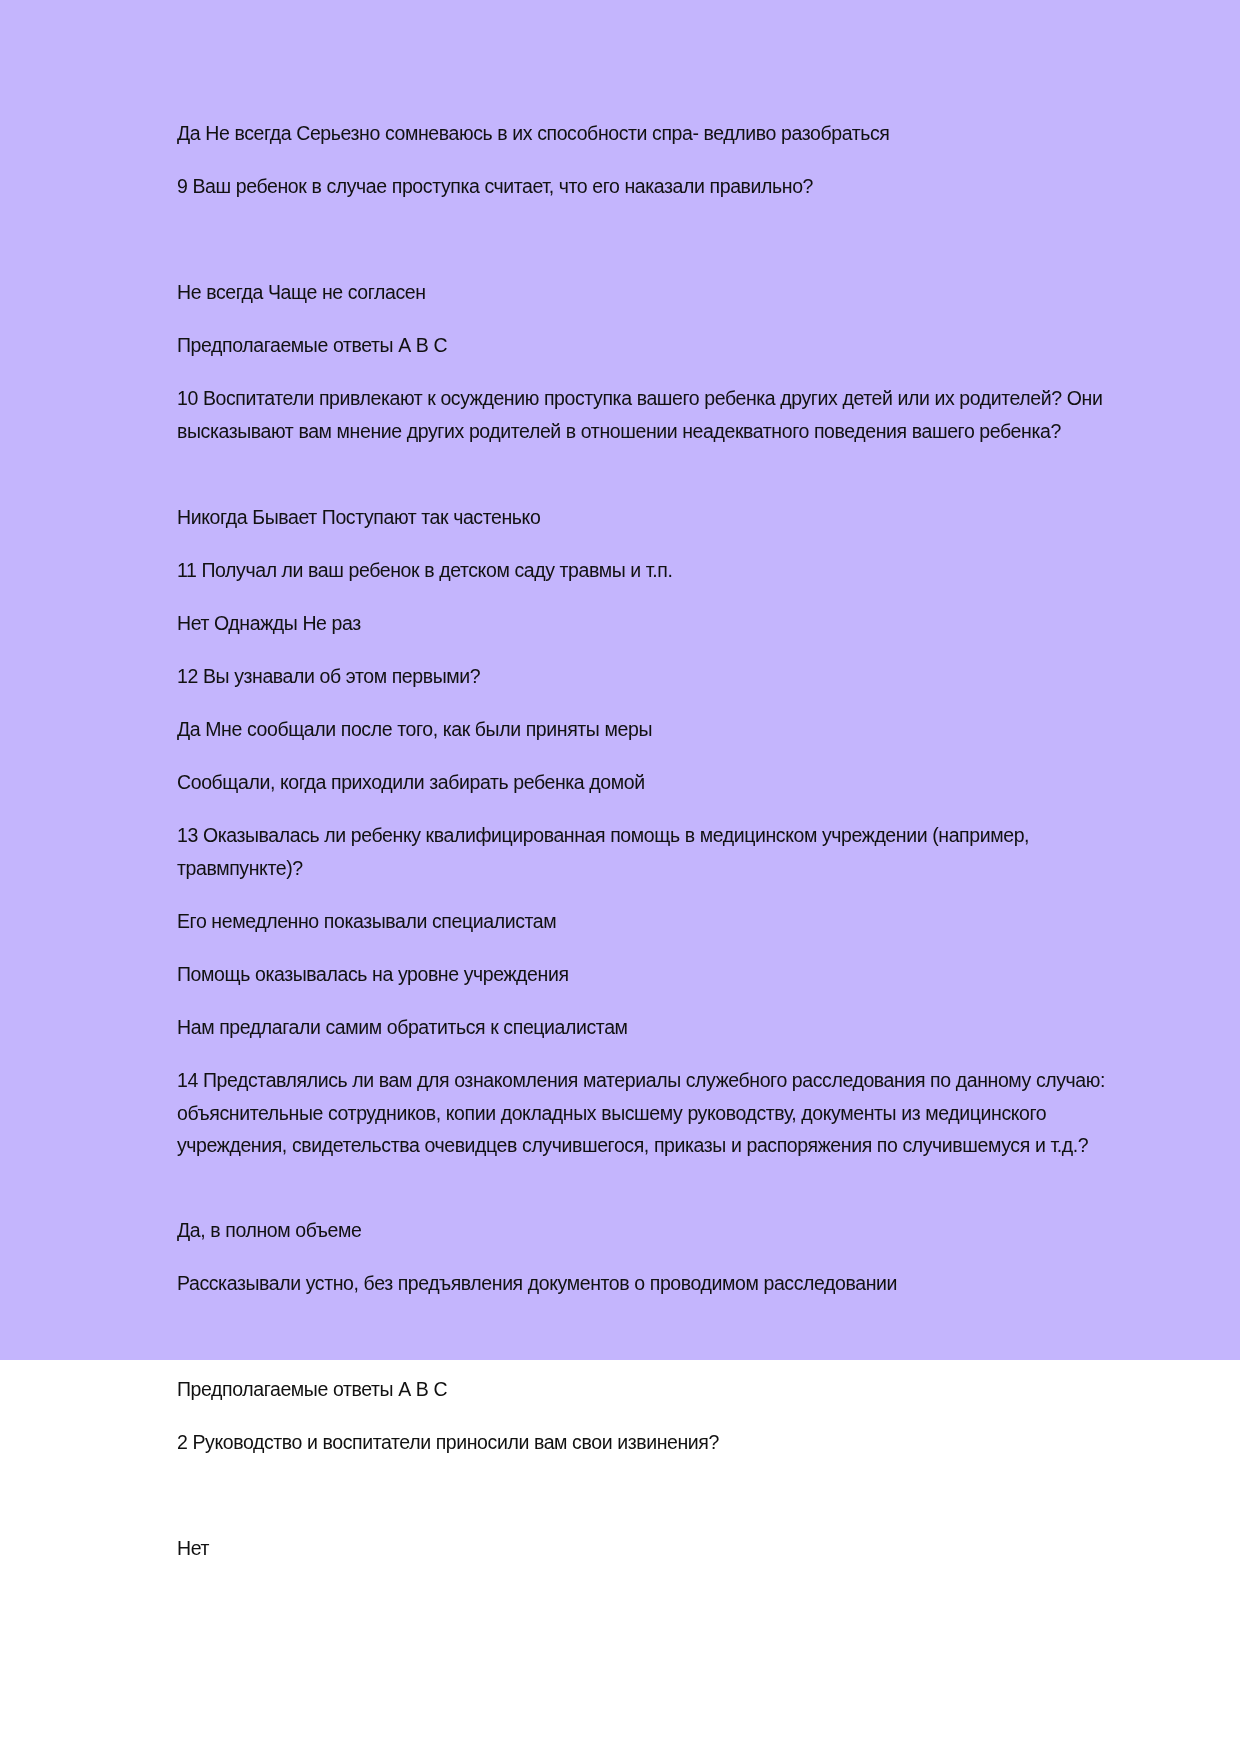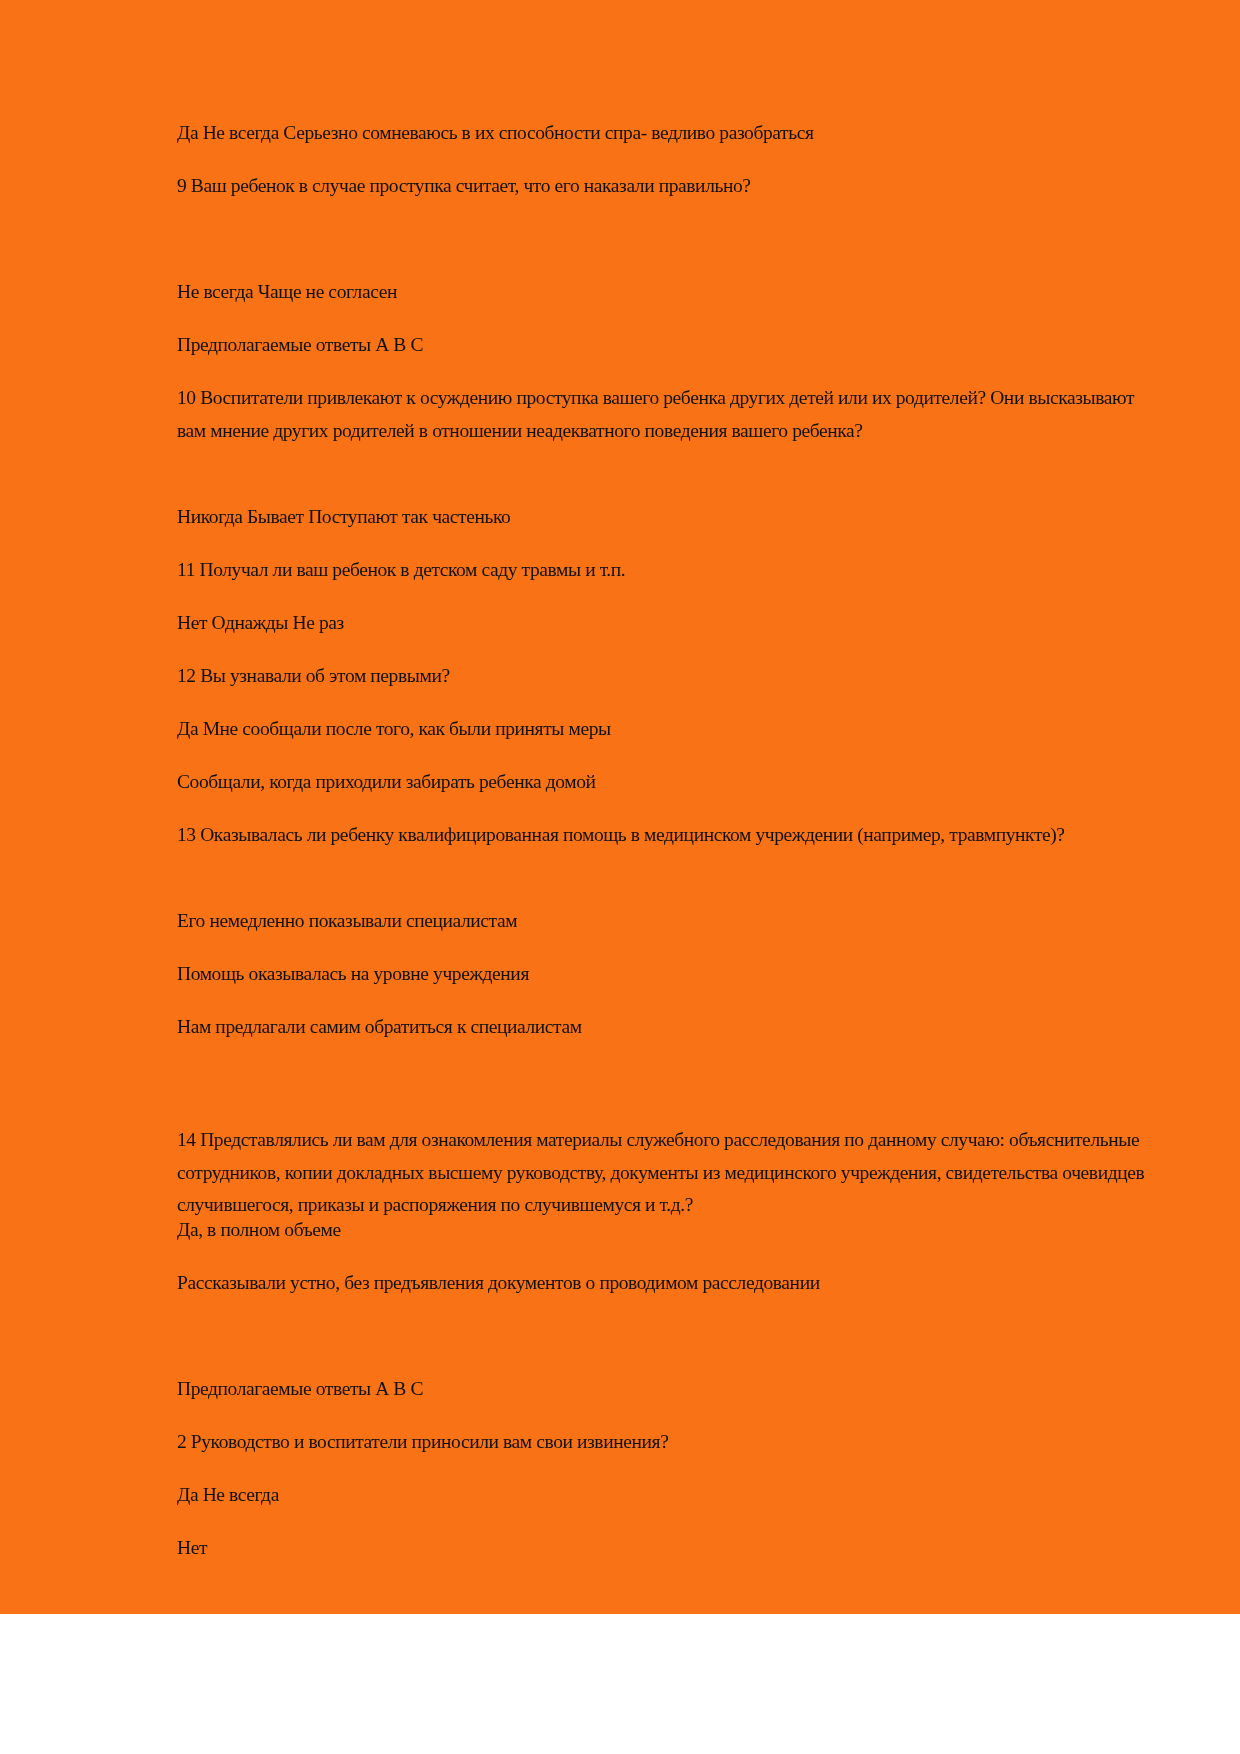--- a/index.html
+++ b/index.html
@@ -1,20 +1,20 @@
 <!DOCTYPE html>
 <html><head>
 <meta charset="utf-8">
 <style>
   html, body { margin: 0; padding: 0; background: #ffffff; }
   body { width: 1240px; height: 1754px; position: relative; overflow: hidden; }
   .page {
-    position: absolute; left: 0; top: 0; width: 1240px; height: 1614px;
-    background: #f97316; color: #111111;
-    font-family: Liberation Serif, serif;
+    position: absolute; left: 0; top: 0; width: 1240px; height: 1360px;
+    background: #c4b5fd; color: #111111;
+    font-family: Liberation Sans, sans-serif;
     font-size: 19.5px;
   }
   .para {
     position: absolute; left: 177px; width: 970px;
     line-height: 32.5px; letter-spacing: -0.4px; white-space: normal;
     transform-origin: left top;
   }
 </style>
 </head>
 <body>
@@ -28,20 +28,19 @@
   <div class="para" style="top:501px">Никогда Бывает Поступают так частенько</div>
   <div class="para" style="top:554px">11 Получал ли ваш ребенок в детском саду травмы и т.п.</div>
   <div class="para" style="top:607px">Нет Однажды Не раз</div>
   <div class="para" style="top:660px">12 Вы узнавали об этом первыми?</div>
   <div class="para" style="top:713px">Да Мне сообщали после того, как были приняты меры</div>
   <div class="para" style="top:766px">Сообщали, когда приходили забирать ребенка домой</div>
   <div class="para" style="top:819px">13 Оказывалась ли ребенку квалифицированная помощь в медицинском учреждении (например, травмпункте)?</div>
   <div class="para" style="top:905px">Его немедленно показывали специалистам</div>
   <div class="para" style="top:1011px">Нам предлагали самим обратиться к специалистам</div>
   <div class="para" style="top:958px">Помощь оказывалась на уровне учреждения</div>
-  <div class="para" style="top:1124px">14 Представлялись ли вам для ознакомления материалы служебного расследования по данному случаю: объяснительные сотрудников, копии докладных высшему руководству, документы из медицинского учреждения, свидетельства очевидцев случившегося, приказы и распоряжения по случившемуся и т.д.?</div>
+  <div class="para" style="top:1064px">14 Представлялись ли вам для ознакомления материалы служебного расследования по данному случаю: объяснительные сотрудников, копии докладных высшему руководству, документы из медицинского учреждения, свидетельства очевидцев случившегося, приказы и распоряжения по случившемуся и т.д.?</div>
   <div class="para" style="top:1214px">Да, в полном объеме</div>
   <div class="para" style="top:1267px">Рассказывали устно, без предъявления документов о проводимом расследовании</div>
   <div class="para" style="top:1373px">Предполагаемые ответы А В С</div>
   <div class="para" style="top:1426px">2 Руководство и воспитатели приносили вам свои извинения?</div>
-  <div class="para" style="top:1479px">Да Не всегда</div>
   <div class="para" style="top:1532px">Нет</div>
 </div>
 
 </body></html>

